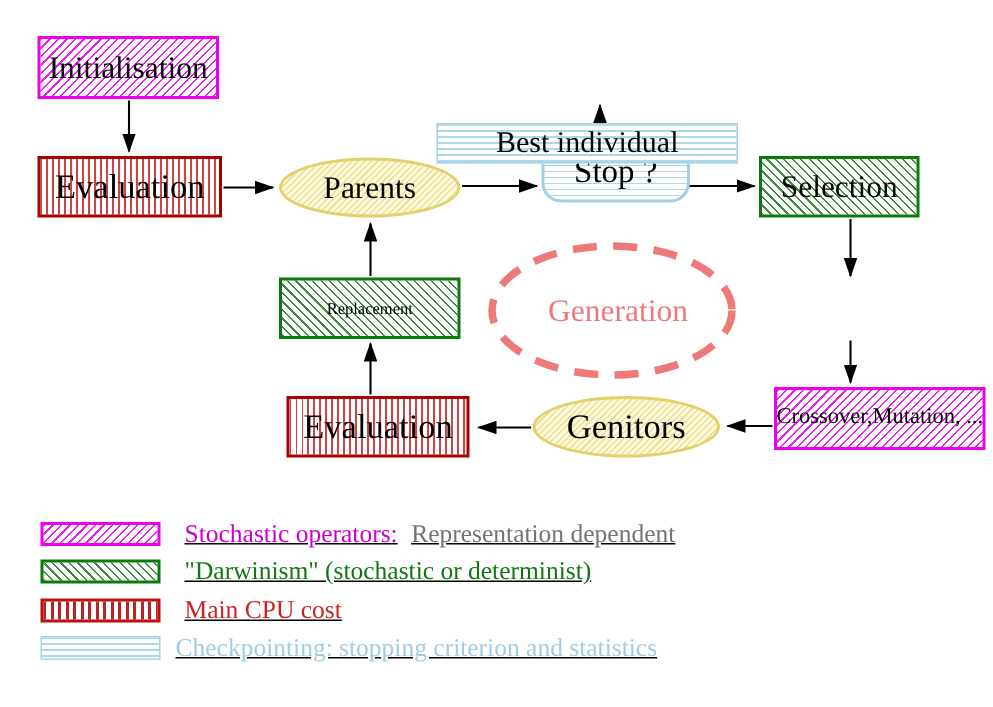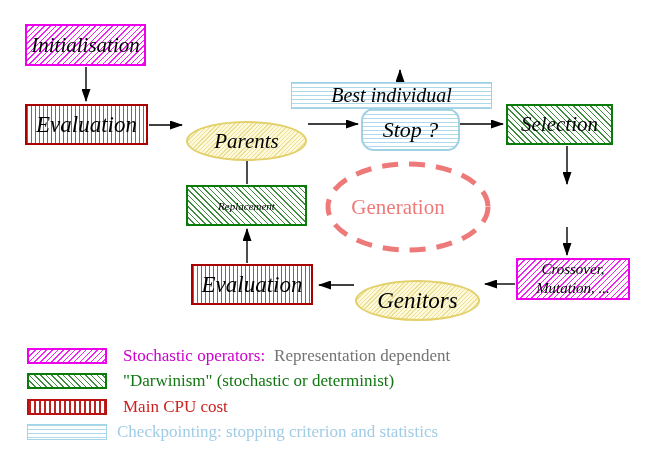--- a/index.html
+++ b/index.html
@@ -2,21 +2,21 @@
 <html><head>
 <meta charset="utf-8">
 <style>
   html,body{margin:0;padding:0;background:#ffffff;}
   #canvas{
     position:relative;width:662px;height:471px;background:#ffffff;overflow:hidden;
     font-family:"Liberation Serif","DejaVu Serif",serif;color:#000;
   }
   .node{
     position:absolute;display:flex;align-items:center;justify-content:center;
-    text-align:center;box-sizing:border-box;white-space:nowrap;font-style:italic;
+    text-align:center;box-sizing:border-box;white-space:nowrap;
   }
   
   .hatch-magenta{
     border:2px solid #ee00ee;
     background:repeating-linear-gradient(135deg,#ee22ee 0 1px,rgba(0,0,0,0) 1px 4px),#fff;
   }
   .hatch-red{
     border:2px solid #aa0000;
     background:repeating-linear-gradient(90deg,#c44 0 1px,rgba(0,0,0,0) 1px 4px),#fff;
   }
@@ -24,42 +24,41 @@
     border:2px solid #0a7a0a;
     background:repeating-linear-gradient(45deg,#3d8b3d 0 1px,rgba(0,0,0,0) 1px 4px),#fff;
   }
   .hatch-cyan{
     border:1px solid #9fd0e4;
     background:repeating-linear-gradient(180deg,#aed9ea 0 1px,rgba(0,0,0,0) 1px 4px),#fff;
   }
   .hatch-yellow{
     border:2px solid #e3d06a;border-radius:50%;
     background:repeating-linear-gradient(135deg,#ecdf96 0 1px,rgba(0,0,0,0) 1px 3px),#fdf9da;
-    margin-top:16px;
   }
   
   #n-init{left:25px;top:24px;width:121px;height:42px;font-size:21px;}
   #n-eval-top{left:25px;top:104px;width:123px;height:41px;font-size:23px;}
   #n-parents{left:186px;top:105px;width:121px;height:40px;font-size:21px;}
-  #n-stop{left:361px;top:108px;width:99px;height:43px;font-size:22px;border-radius:13px;border-width:2px;}
+  #n-stop{left:361px;top:92px;width:99px;height:43px;font-size:22px;border-radius:13px;border-width:2px;}
   #n-best{left:291px;top:40px;width:201px;height:27px;font-size:20px;margin-top:42px;}
   #n-selection{left:506px;top:104px;width:107px;height:41px;font-size:21px;}
   #n-genitors{left:507px;top:187px;width:121px;height:39px;font-size:20px;}
-  #n-crossover{left:516px;top:258px;width:114px;height:42px;font-size:15px;line-height:1.3;flex-direction:column;}
+  #n-crossover{left:516px;top:258px;width:141px;height:42px;font-size:15px;line-height:1.3;flex-direction:row;}
   #n-offspring{left:355px;top:264px;width:125px;height:41px;font-size:23px;}
   #n-eval-bot{left:191px;top:264px;width:122px;height:41px;font-size:23px;}
   #n-replacement{left:186px;top:185px;width:121px;height:41px;font-size:11px;}
   #n-generation{
-    left:315px;top:163px;width:166px;height:88px;font-size:21px;color:#ee7979;
+    left:329px;top:163px;width:166px;height:88px;font-size:21px;color:#ee7979;
     position:absolute;display:flex;align-items:center;justify-content:center;
   }
   
   #arrows{position:absolute;left:0;top:0;pointer-events:none;}
   
-  .legend-row{position:absolute;left:27px;display:flex;align-items:center;height:18px;}
+  .legend-row{position:absolute;left:27px;display:flex;align-items:center;height:18px;text-decoration:underline;}
   .swatch{width:80px;height:16px;box-sizing:border-box;flex:0 0 auto;}
   .swatch.s-magenta{border:2px solid #ee00ee;
     background:repeating-linear-gradient(135deg,#ee22ee 0 1px,rgba(0,0,0,0) 1px 4px),#fff;}
   .swatch.s-green{border:2px solid #0a7a0a;
     background:repeating-linear-gradient(45deg,#3d8b3d 0 1px,rgba(0,0,0,0) 1px 4px),#fff;}
   .swatch.s-red{border:2px solid #bb1111;
     background:repeating-linear-gradient(90deg,#bb2222 0 2px,rgba(0,0,0,0) 2px 5px),#fff;}
   .swatch.s-cyan{border:1px solid #a3d4e8;
     background:repeating-linear-gradient(180deg,#aed9ea 0 1px,rgba(0,0,0,0) 1px 4px),#fff;}
   .legend-text{margin-left:16px;font-size:17px;white-space:nowrap;}

